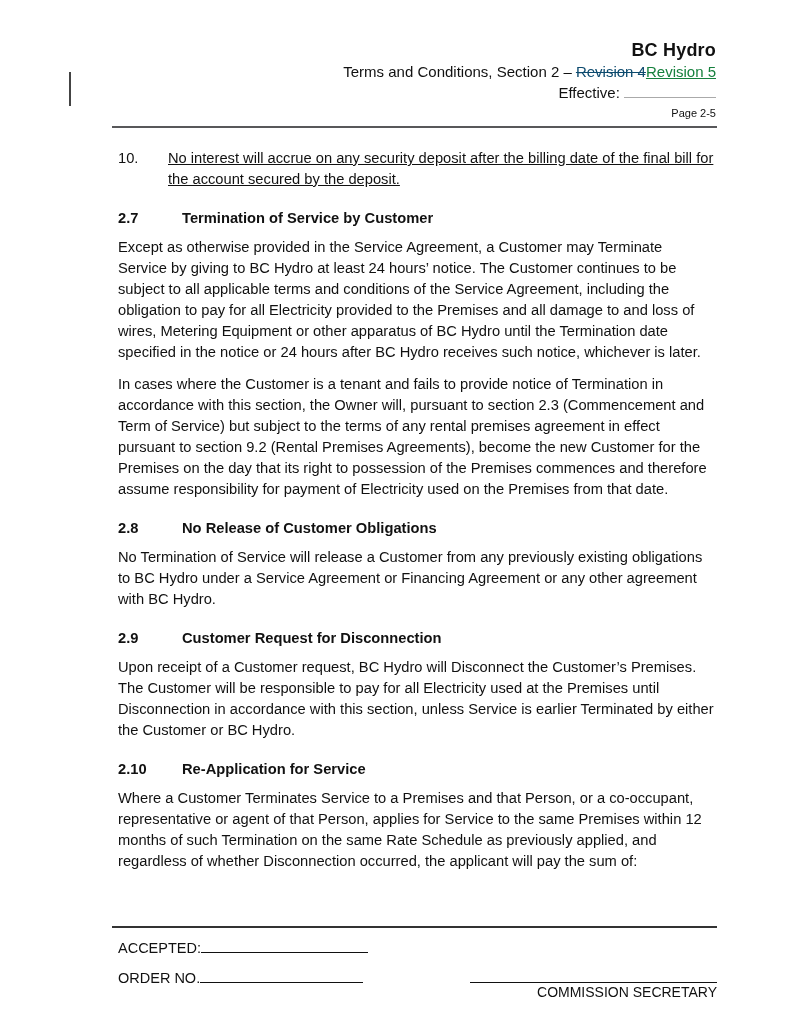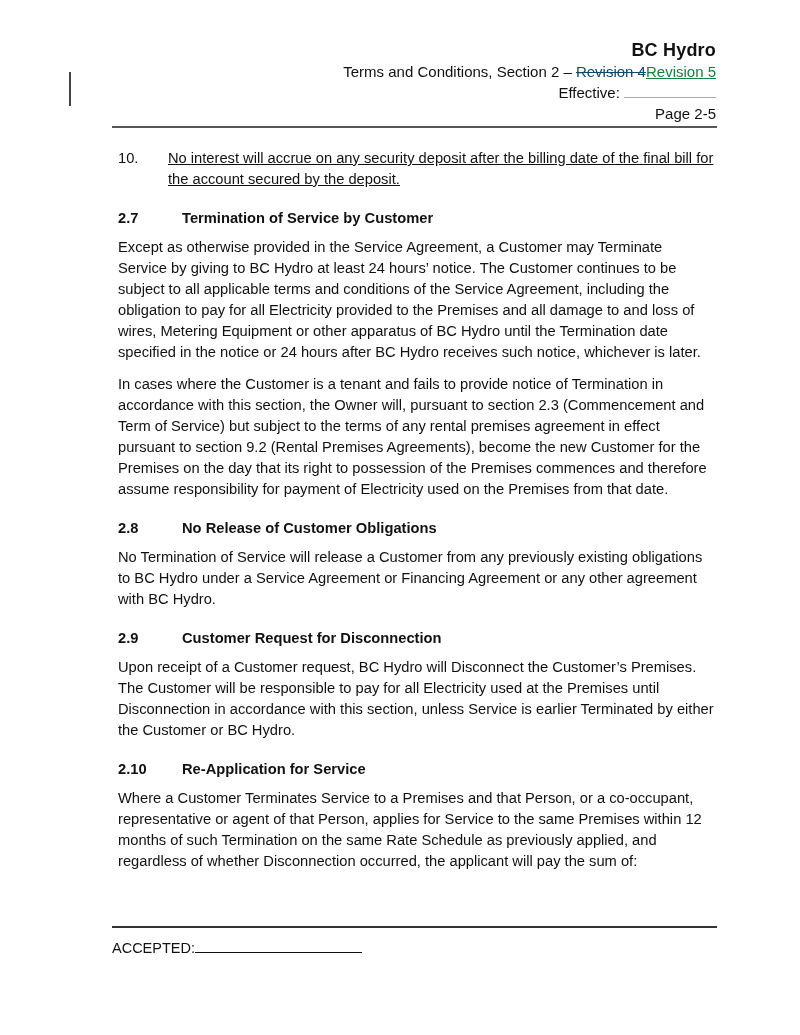--- a/index.html
+++ b/index.html
@@ -56,21 +56,21 @@
     line-height: 21px;
   }
   .effective-blank {
     display: inline-block;
     width: 92px;
     height: 14px;
     border-bottom: 1.5px solid #aaaaaa;
     vertical-align: baseline;
   }
   .page-line {
-    font-size: 15px;
+    font-size: 11px;
     line-height: 21px;
   }
   .header-rule {
     position: absolute;
     top: 126px;
     left: 112px;
     width: 605px;
     height: 2px;
     background: #58585a;
   }
@@ -115,20 +115,21 @@
     left: 112px;
     width: 605px;
   }
   .footer-rule {
     width: 100%;
     height: 2px;
     background: #333333;
   }
   .accepted-row {
     margin-top: 11px;
+    margin-left: 6px;
     font-size: 14.5px;
     line-height: 18px;
   }
   .order-row {
     position: relative;
     margin-top: 12px;
     margin-left: 6px;
     font-size: 14.5px;
     line-height: 18px;
   }
@@ -209,15 +210,22 @@
     </div>
     <p>Where a Customer Terminates Service to a Premises and that Person, or a co-occupant, representative or agent of that Person, applies for Service to the same Premises within 12 months of such Termination on the same Rate Schedule as previously applied, and regardless of whether Disconnection occurred, the applicant will pay the sum of:</p>
 
   </div>
 
   <div class="footer">
     <div class="footer-rule"></div>
     <div class="accepted-row">
       <span>ACCEPTED:</span><span class="blank-line accepted-blank"></span>
     </div>
+    <div class="order-row">
+      <span>ORDER NO.</span><span class="blank-line order-blank"></span>
+      <div class="secretary-block">
+        <div class="signature-line"></div>
+        <div class="secretary-label">COMMISSION SECRETARY</div>
+      </div>
+    </div>
   </div>
 
 </div>
 
 </body></html>

